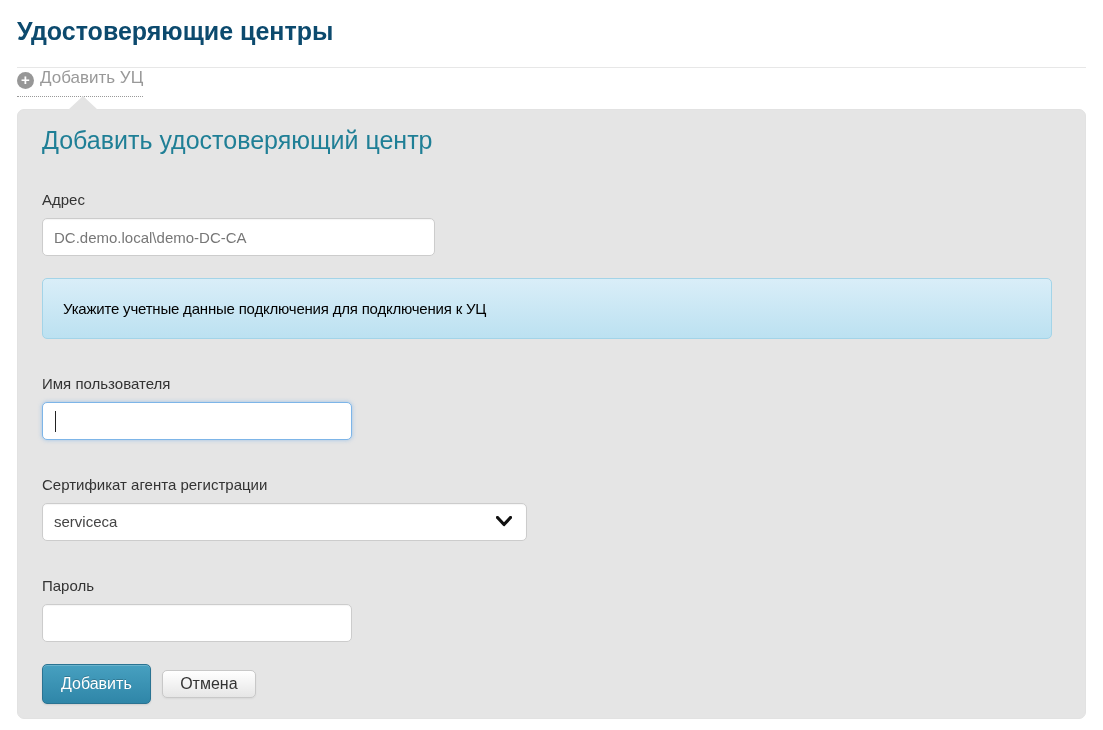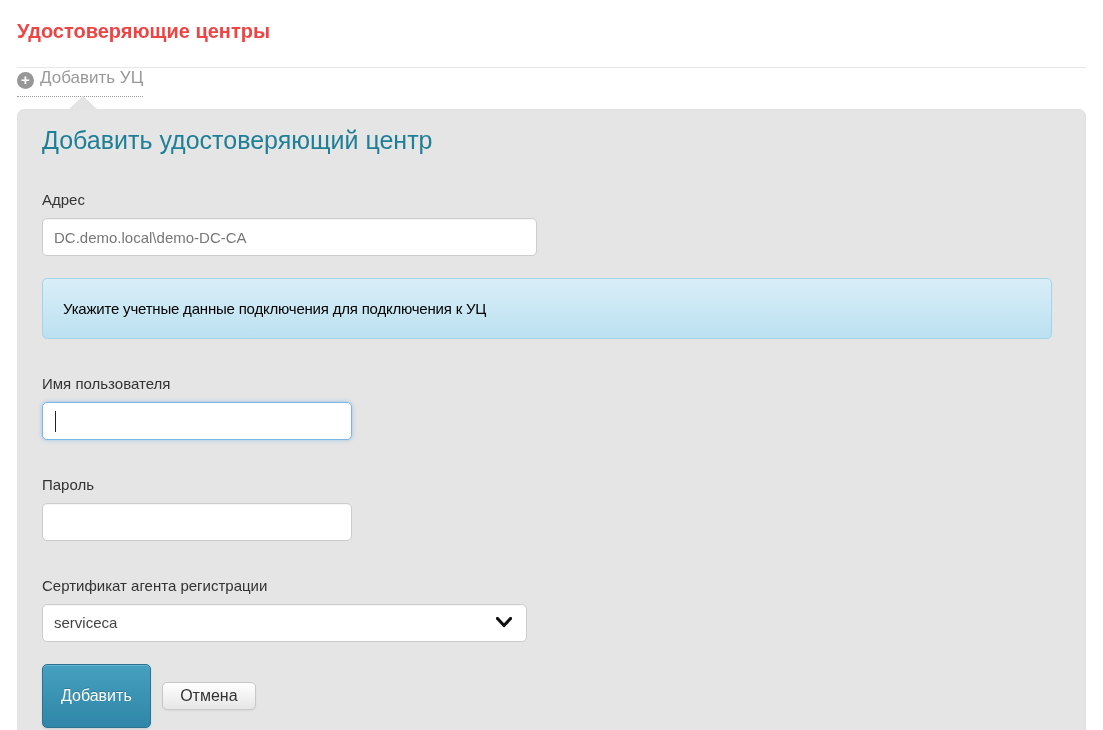--- a/index.html
+++ b/index.html
@@ -7,22 +7,22 @@
   body {
     width: 1103px; height: 730px;
     background: #ffffff;
     font-family: "Liberation Sans", sans-serif;
     color: #333;
     overflow: hidden;
   }
   .page { padding: 0 17px; }
 
   h1.page-title {
-    color: #ef4444;
-    font-size: 20px;
+    color: #0c4a6e;
+    font-size: 25px;
     font-weight: bold;
     margin: 15px 0 0 0;
     line-height: 32px;
   }
   .divider {
     border: none;
     border-top: 1px solid #e7e7e7;
     margin: 20px 0 0 0;
   }
 
@@ -87,21 +87,21 @@
     background: #fff;
     border: 1px solid #cccccc;
     border-radius: 5px;
     padding: 0 11px;
     font-size: 15px;
     font-family: "Liberation Sans", sans-serif;
     color: #777;
     outline: none;
     box-shadow: inset 0 1px 1px rgba(0,0,0,0.04);
   }
-  .w-wide { width: 495px; }
+  .w-wide { width: 393px; }
   .w-narrow { width: 310px; }
 
   .input-wrap { position: relative; display: inline-block; }
   .input-focused {
     border: 1px solid #7db5e8;
     box-shadow: 0 0 4px rgba(110,170,230,0.6);
   }
   .caret-wrap::after {
     content: "";
     position: absolute;
@@ -147,21 +147,21 @@
     border-radius: 5px;
     font-size: 16px;
     font-family: "Liberation Sans", sans-serif;
     cursor: pointer;
     vertical-align: middle;
   }
   .btn-primary {
     background: linear-gradient(#47a0c0, #2f86a8);
     border: 1px solid #2a7392;
     color: #ffffff;
-    padding: 22px 18px;
+    padding: 10px 18px;
     text-shadow: 0 -1px 0 rgba(0,0,0,0.2);
     box-shadow: inset 0 1px 0 rgba(255,255,255,0.2), 0 1px 2px rgba(0,0,0,0.1);
   }
   .btn-default {
     background: linear-gradient(#ffffff, #e6e6e6);
     border: 1px solid #c8c8c8;
     color: #333;
     padding: 4px 17px;
     margin-left: 7px;
     box-shadow: inset 0 1px 0 rgba(255,255,255,0.3), 0 1px 2px rgba(0,0,0,0.06);
@@ -190,36 +190,36 @@
       <input type="text" class="text-input w-wide" value="DC.demo.local\demo-DC-CA" style="">
     </div>
 
     <div class="info-banner">Укажите учетные данные подключения для подключения к УЦ</div>
 
     <div class="form-group">
       <label>Имя пользователя</label>
       <span class="input-wrap caret-wrap">
         <input type="text" class="text-input w-narrow input-focused" value="" style="">
       </span>
-    </div>
-
-    <div class="form-group">
-      <label>Пароль</label>
-      <input type="password" class="text-input w-narrow" value="" style="">
     </div>
 
     <div class="form-group" style="margin-bottom:0;">
       <label>Сертификат агента регистрации</label>
       <div class="select-box" role="combobox">
         <span>serviceca</span>
         <svg class="chev" viewBox="0 0 16 12">
           <path d="M1.5 1.5 L8 8.5 L14.5 1.5" fill="none" stroke="#111" stroke-width="3.2" stroke-linecap="round" stroke-linejoin="round"></path>
         </svg>
       </div>
     </div>
 
+    <div class="form-group">
+      <label>Пароль</label>
+      <input type="password" class="text-input w-narrow" value="" style="">
+    </div>
+
     <div class="button-row">
       <button class="btn btn-primary">Добавить</button>
       <button class="btn btn-default">Отмена</button>
     </div>
 
   </section>
 </div>
 
 </body></html>

